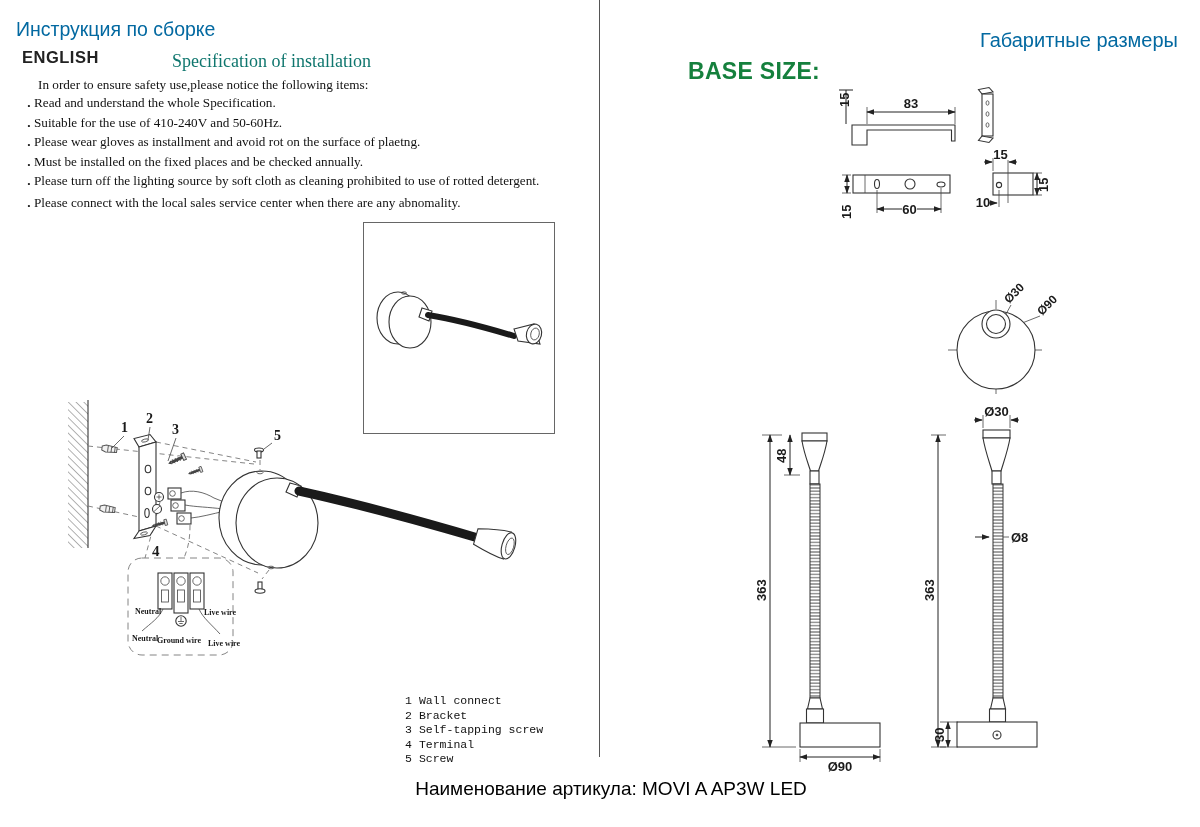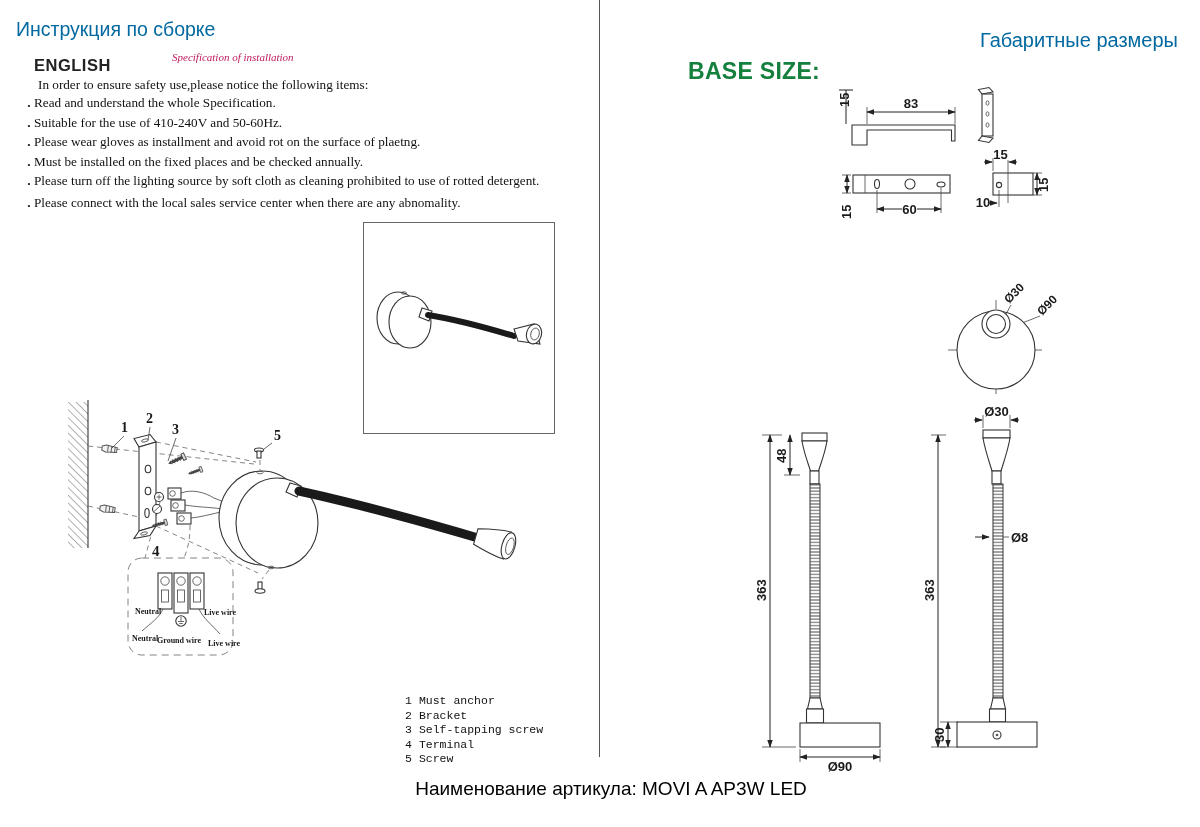--- a/index.html
+++ b/index.html
@@ -2,21 +2,21 @@
 <html><head>
 <meta charset="utf-8">
 <style>
   html,body{margin:0;padding:0;background:#fff;}
   .page{position:relative;width:1200px;height:827px;background:#fff;color:#111;
         font-family:"Liberation Sans",sans-serif;overflow:hidden;}
   .abs{position:absolute;}
   .title-ru{font-size:19.5px;color:#0369a1;}
   .eng-head{font-size:16.5px;font-weight:bold;letter-spacing:.5px;color:#222;}
   .serif{font-family:"Liberation Serif",serif;}
-  .sub-head{font-size:11px;color:#be185d;font-style:italic;}
+  .sub-head{font-size:18px;color:#0f766e;}
   .intro{font-size:13.2px;}
   .blist{font-size:13.2px;line-height:19.6px;width:565px;}
   .bitem{display:flex;}
   .bitem .dot{width:10px;text-align:center;font-weight:bold;flex:0 0 10px;}
   .size-head{font-size:23px;font-weight:bold;letter-spacing:.3px;color:#15803d;}
   .divider{width:1px;background:#555;}
   .inset{border:1px solid #666;}
   .legend{font-family:"Liberation Mono",monospace;font-size:11.5px;line-height:14.6px;color:#111;}
   .legend .num{margin-right:7px;}
   .footer{width:1200px;text-align:center;font-size:19px;color:#000;}
@@ -33,21 +33,21 @@
   .dash{stroke:#777;stroke-width:.9;fill:none;stroke-dasharray:5 4;}
 </style>
 </head>
 <body>
 
 <div class="page">
 
   <div class="abs divider" style="left:599px;top:0;height:757px;"></div>
 
   <div class="abs title-ru" style="left:16px;top:18px;">Инструкция по сборке</div>
-  <div class="abs eng-head" style="left:34px;top:48px;margin-top:8px;">ENGLISH</div>
+  <div class="abs eng-head" style="left:22px;top:48px;">ENGLISH</div>
   <div class="abs serif sub-head" style="left:172px;top:51px;">Specification of installation</div>
   <div class="abs serif intro" style="left:38px;top:77px;">In order to ensure safety use,please notice the following items:</div>
 
   <div class="abs serif blist" style="left:24px;top:93px;">
     <div class="bitem">
         <span class="dot">.</span>
         <span>Read and understand the whole Specification.</span>
       </div>
     <div class="bitem">
         <span class="dot">.</span>
@@ -230,21 +230,21 @@
       </g>
       <text class="tlabel" x="95" y="224">Neutral</text>
       <text class="tlabel" x="164" y="225">Live wire</text>
       <text class="tlabel" x="92" y="251">Neutral</text>
       <text class="tlabel" x="117" y="253">Ground wire</text>
       <text class="tlabel" x="168" y="256">Live wire</text>
     </g>
   </svg>
 
   <div class="abs legend" style="left:405px;top:694px;">
-    <div><span class="num">1</span><span>Must anchor</span></div>
+    <div><span class="num">1</span><span>Wall connect</span></div>
     <div><span class="num">2</span><span>Bracket</span></div>
     <div><span class="num">3</span><span>Self-tapping screw</span></div>
     <div><span class="num">4</span><span>Terminal</span></div>
     <div><span class="num">5</span><span>Screw</span></div>
   </div>
 
   <div class="abs title-ru" style="top:29px;left:auto;right:22px;font-size:20px;">Габаритные размеры</div>
   <div class="abs size-head" style="left:688px;top:58px;">BASE SIZE:</div>
 
   <svg class="abs" style="left:818px;top:80px;" width="275" height="155" viewBox="0 0 275 155">

